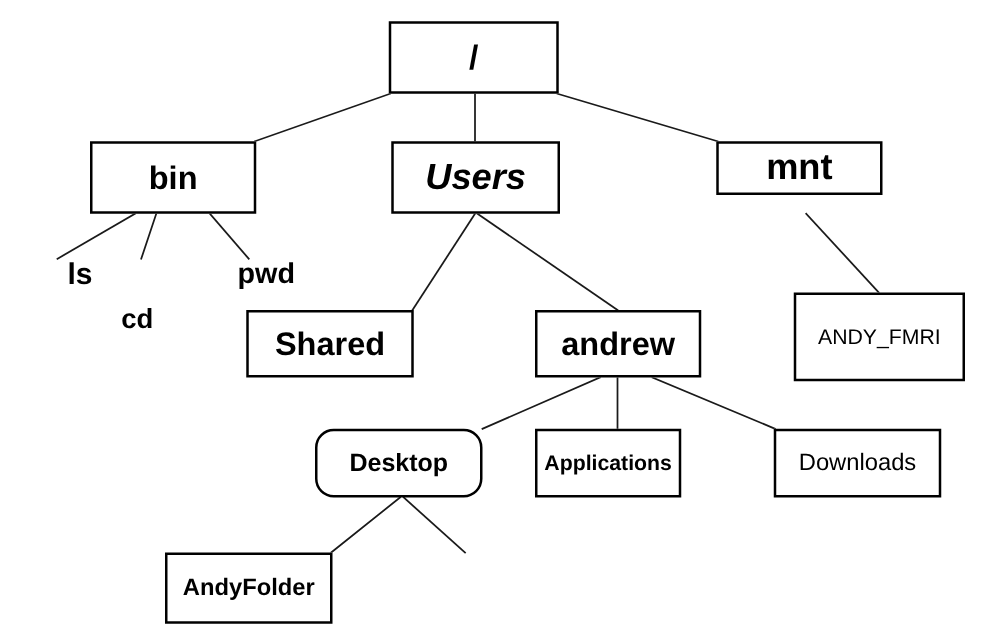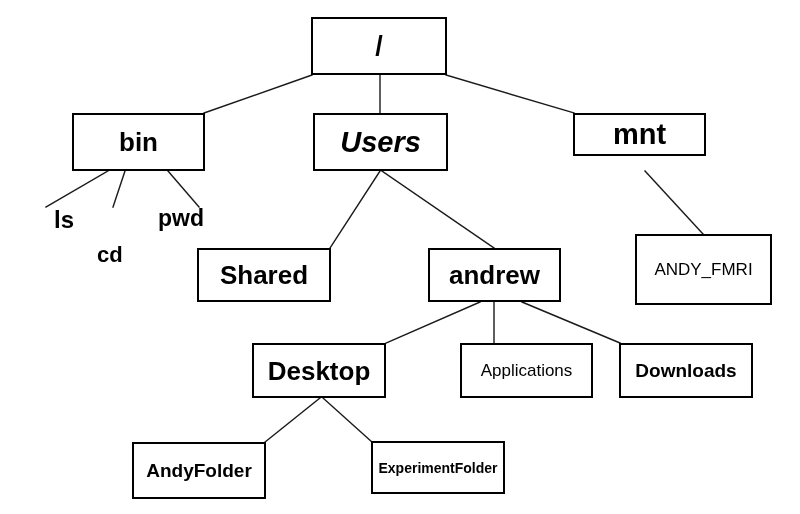--- a/index.html
+++ b/index.html
@@ -52,29 +52,29 @@
   }
 
   
   .n-root        { left: 311px; top: 17px;  width: 136px; height: 58px;  font-size: 27px; font-weight: bold; }
   .n-bin         { left: 72px;  top: 113px; width: 133px; height: 58px;  font-size: 26px; font-weight: bold; }
   .n-users       { left: 313px; top: 113px; width: 135px; height: 58px;  font-size: 29px; font-weight: bold; font-style: italic; }
   .n-mnt         { left: 573px; top: 113px; width: 133px; height: 43px;  font-size: 29px; font-weight: bold; }
   .n-andyfmri    { left: 635px; top: 234px; width: 137px; height: 71px;  font-size: 17px; font-weight: normal; }
   .n-shared      { left: 197px; top: 248px; width: 134px; height: 54px;  font-size: 26px; font-weight: bold; }
   .n-andrew      { left: 428px; top: 248px; width: 133px; height: 54px;  font-size: 26px; font-weight: bold; }
-  .n-desktop     { left: 252px; top: 343px; width: 134px; height: 55px;  font-size: 26px; font-weight: bold; }
-  .n-applications{ left: 428px; top: 343px; width: 133px; height: 55px;  font-size: 17px; font-weight: normal; margin-left: 32px; }
-  .n-downloads   { left: 619px; top: 343px; width: 134px; height: 55px;  font-size: 19px; font-weight: bold; }
+  .n-desktop     { left: 252px; top: 343px; width: 134px; height: 55px;  font-size: 20px; font-weight: bold; border-radius: 15px; }
+  .n-applications{ left: 428px; top: 343px; width: 117px; height: 55px;  font-size: 17px; font-weight: bold; }
+  .n-downloads   { left: 619px; top: 343px; width: 134px; height: 55px;  font-size: 19px; font-weight: normal; }
   .n-andyfolder  { left: 132px; top: 442px; width: 134px; height: 57px;  font-size: 19px; font-weight: bold; align-items: center; }
   .n-experiment  { left: 371px; top: 441px; width: 134px; height: 53px;  font-size: 14px; font-weight: bold; }
 
   .t-ls   { left: 26px;  top: 208px; font-size: 24px; margin-left: 28px; }
   .t-cd   { left: 97px;  top: 208px; font-size: 22px; margin-top: 36px; }
-  .t-pwd  { left: 158px; top: 207px; font-size: 23px; }
+  .t-pwd  { left: 190px; top: 207px; font-size: 23px; }
 </style>
 </head>
 <body>
 
 <div id="canvas">
 
   <svg id="edges" viewBox="0 0 800 514" width="800" height="514" xmlns="http://www.w3.org/2000/svg">
     <g stroke="#1a1a1a" stroke-width="1.4" fill="none" stroke-linecap="square">
 
       <line x1="312" y1="75" x2="204" y2="113"></line>
@@ -140,17 +140,14 @@
   </div>
 
   <div class="node n-downloads">
     <span class="label">Downloads</span>
   </div>
 
   <div class="node n-andyfolder">
     <span class="label">AndyFolder</span>
   </div>
 
-  <div class="node n-experiment">
-    <span class="label">ExperimentFolder</span>
-  </div>
 
 </div>
 
 </body></html>

